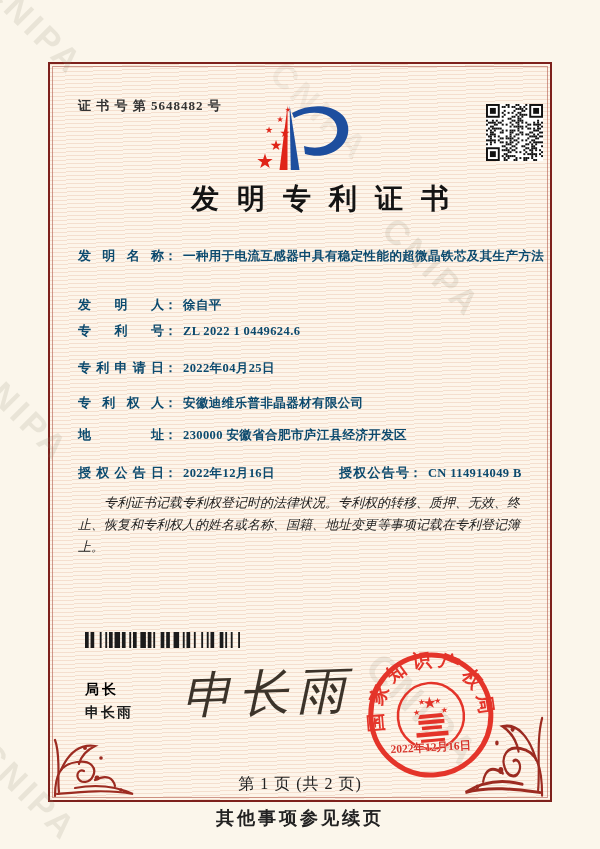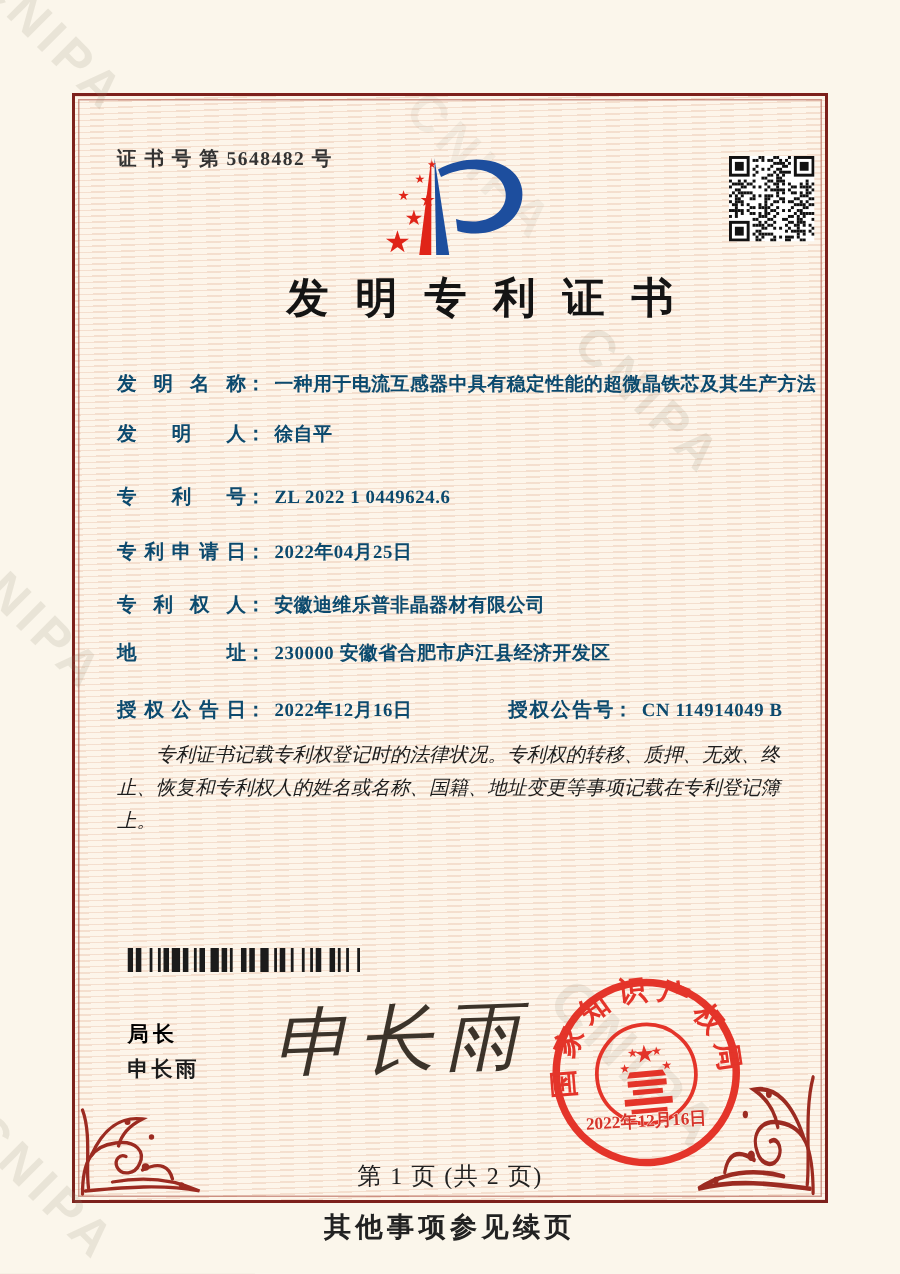--- a/index.html
+++ b/index.html
@@ -373,21 +373,21 @@
           <rect x="24" y="2" width="3" height="3"></rect>
           <rect x="2" y="24" width="3" height="3"></rect>
       </g>
     </svg>
 
     <div class="title">发明专利证书</div>
 
     <div class="field-row" style="top:247px;">
       <span class="field-label">发明名称</span><span class="field-colon">：</span><span class="field-value">一种用于电流互感器中具有稳定性能的超微晶铁芯及其生产方法</span>
     </div>
-    <div class="field-row" style="top:280px;">
+    <div class="field-row" style="top:296px;">
       <span class="field-label">发明人</span><span class="field-colon">：</span><span class="field-value">徐自平</span>
     </div>
     <div class="field-row" style="top:322px;">
       <span class="field-label">专利号</span><span class="field-colon">：</span><span class="field-value">ZL 2022 1 0449624.6</span>
     </div>
     <div class="field-row" style="top:359px;">
       <span class="field-label">专利申请日</span><span class="field-colon">：</span><span class="field-value">2022年04月25日</span>
     </div>
     <div class="field-row" style="top:394px;">
       <span class="field-label">专利权人</span><span class="field-colon">：</span><span class="field-value">安徽迪维乐普非晶器材有限公司</span>

